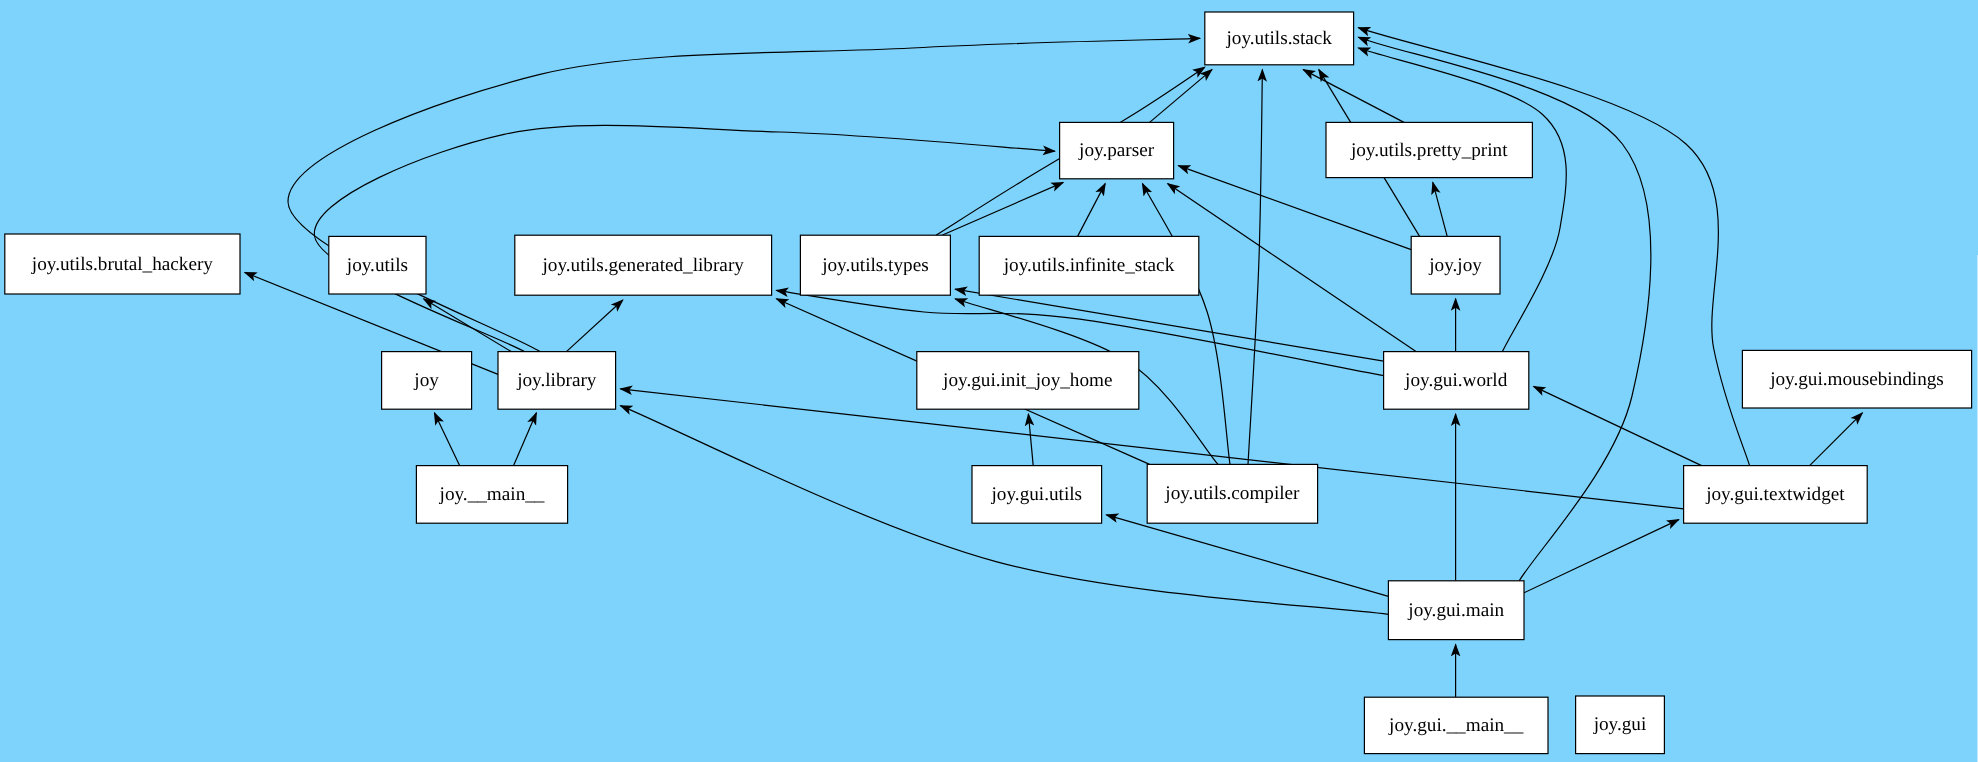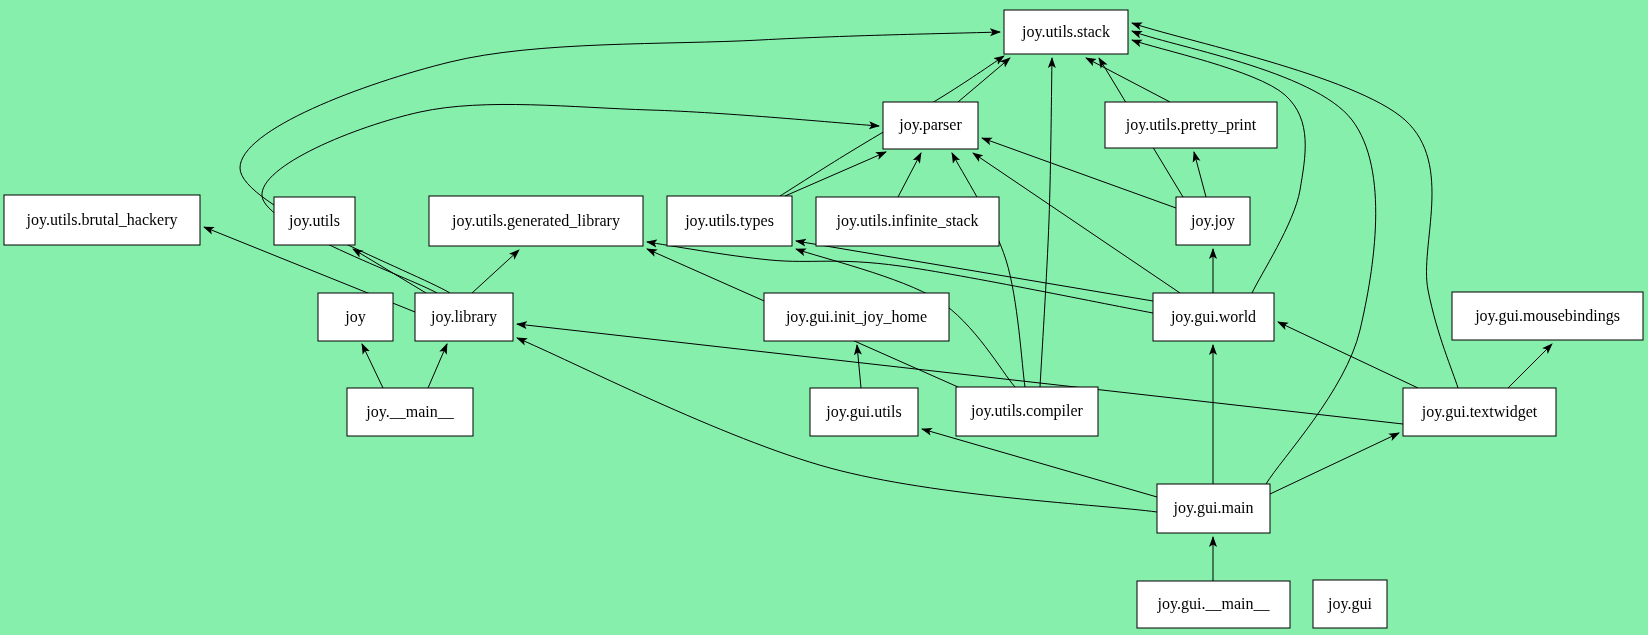--- a/index.html
+++ b/index.html
@@ -1,16 +1,16 @@
 <!DOCTYPE html>
 <html><head>
 <meta charset="utf-8">
 <style>
   html,body{margin:0;padding:0;background:#ffffff;}
-  #stage{position:relative;width:1648px;height:635px;background:#86efac;overflow:hidden;
+  #stage{position:relative;width:1648px;height:635px;background:#7dd3fc;overflow:hidden;
          font-family:"Liberation Serif", serif;}
   svg{display:block;}
   .node-box{fill:#ffffff;stroke:#000000;stroke-width:1;}
   .node-label{fill:#000000;font-size:16px;font-family:"Liberation Serif", serif;
               text-anchor:middle;dominant-baseline:middle;}
   .edge{fill:none;stroke:#000000;stroke-width:1;}
 </style>
 </head>
 <body>
 

